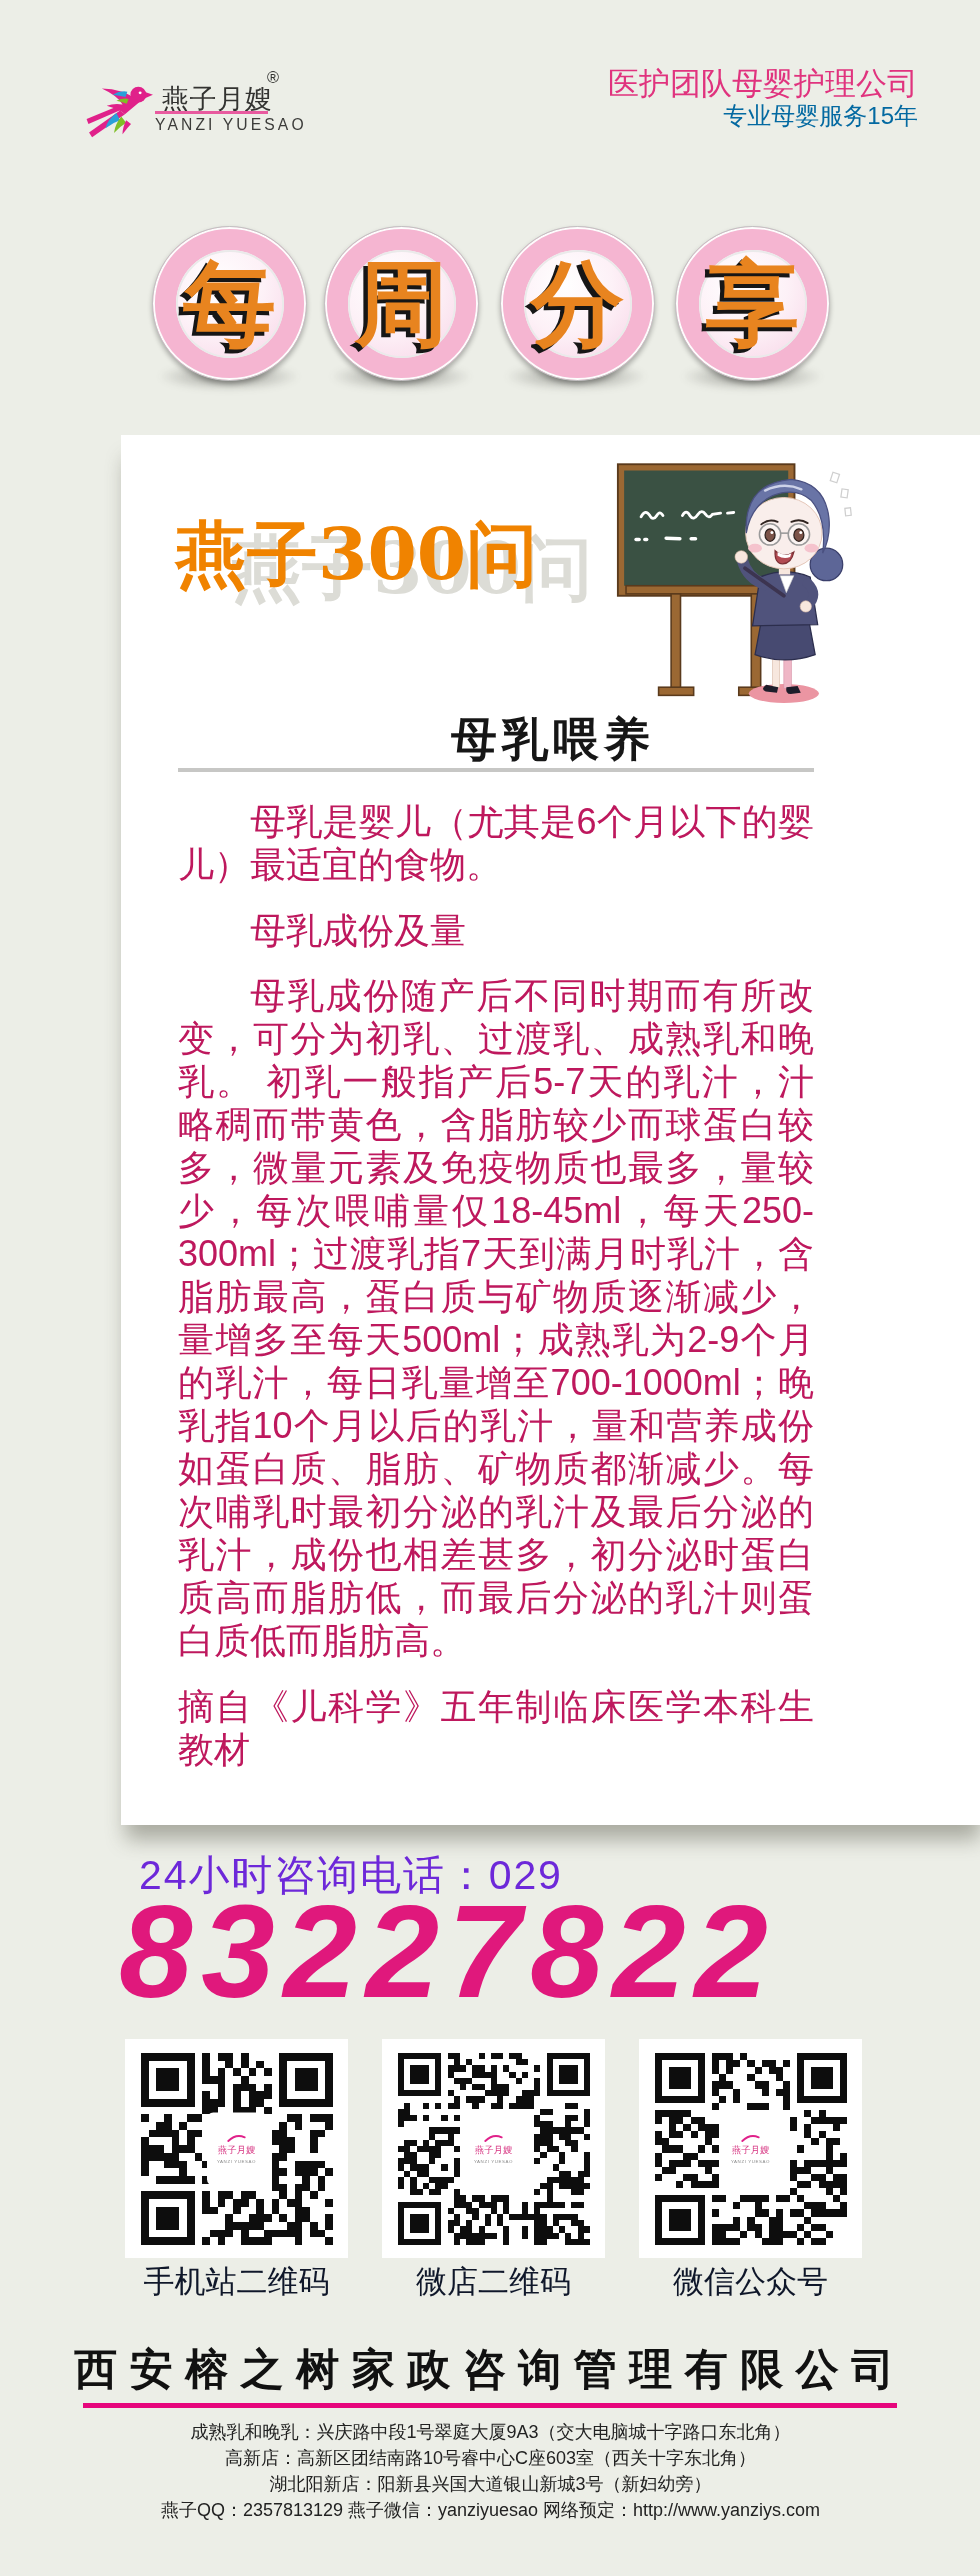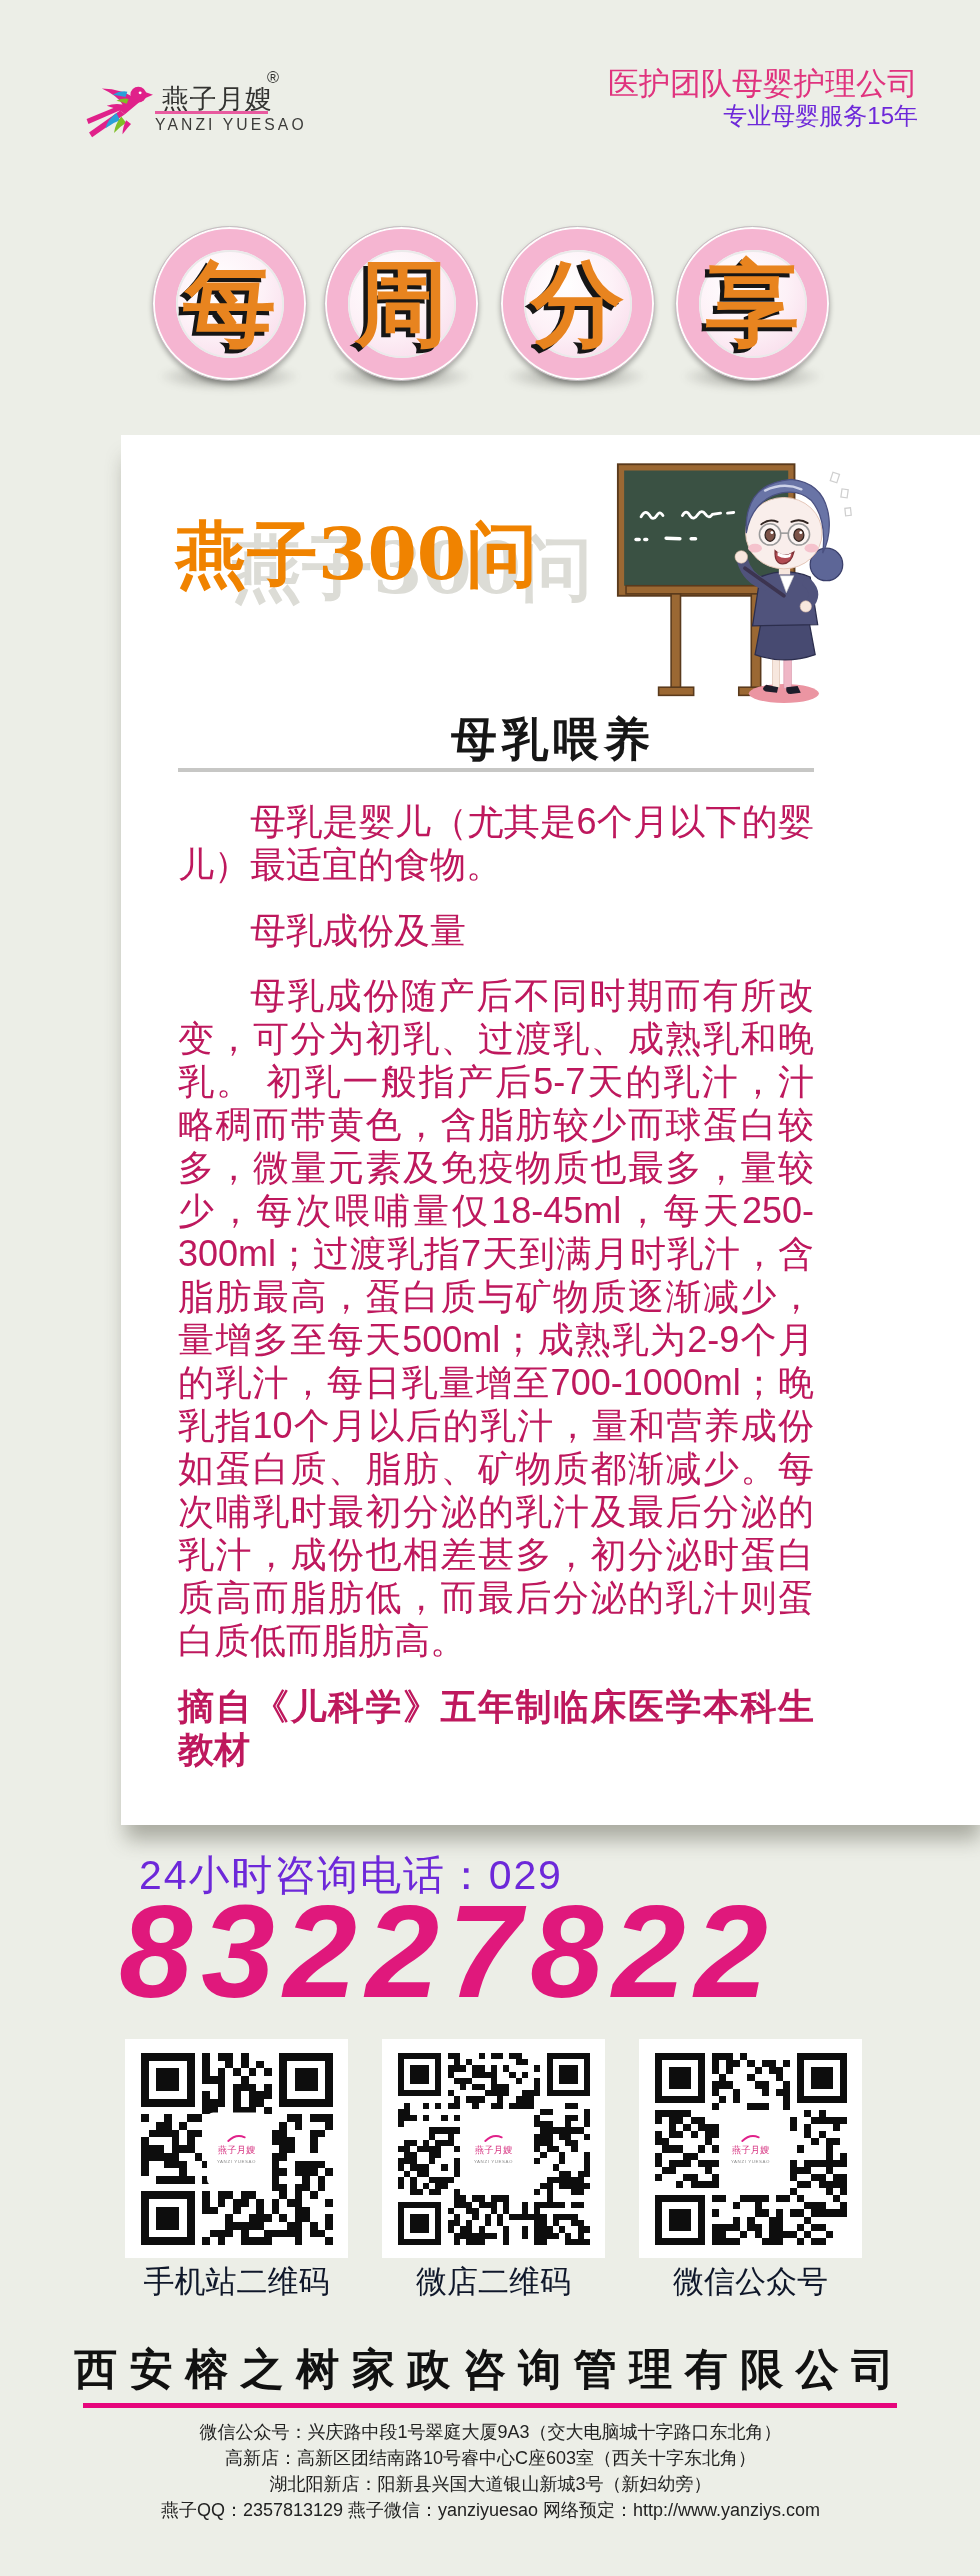--- a/index.html
+++ b/index.html
@@ -7,21 +7,21 @@
           font-family:"Liberation Sans","DejaVu Sans",sans-serif;color:#1c1c1c;}
   .abs{position:absolute;}
 
   
   #logo-bird{left:86px;top:76px;width:73px;height:69px;}
   #logo-cn{left:162px;top:81px;font-size:27px;letter-spacing:0.6px;color:#333331;white-space:nowrap;}
   #logo-reg{left:267px;top:68px;font-size:16.3px;color:#333331;}
   #logo-underline{left:155px;top:111px;width:113px;height:2.5px;background:#e85a9f;}
   #logo-en{left:155px;top:116px;font-size:15.7px;letter-spacing:3.1px;color:#3c3c3a;white-space:nowrap;}
   #tagline1{right:63px;top:63px;font-size:31px;color:#e0337e;white-space:nowrap;font-family:Liberation Serif, serif;}
-  #tagline2{right:63px;top:100px;font-size:24px;color:#6d28d9;white-space:nowrap;}
+  #tagline2{right:63px;top:100px;font-size:24px;color:#0369a1;white-space:nowrap;}
 
   
   .badge-ground{width:144px;height:29px;top:362px;border-radius:50%;
     background:radial-gradient(ellipse at center,rgba(45,45,40,.45),rgba(45,45,40,0) 70%);filter:blur(3.1px);}
   .g1{left:157px}.g2{left:329px}.g3{left:504px}.g4{left:680px}
   .badge{width:153px;height:153px;top:226px;border-radius:50%;background:#f5b5d1;
     border:1.3px solid #c2c2c2;box-shadow:inset 0 0 0 1.9px #fdfdfd,0 3.1px 5.6px rgba(0,0,0,.28);}
   .b1{left:152px}.b2{left:324px}.b3{left:500px}.b4{left:675px}
   .badge-inner{position:absolute;inset:22.5px;border-radius:50%;
     background:radial-gradient(circle at 38% 32%,#ffffff 0%,#fdf1f7 48%,#f7d4e6 100%);
@@ -34,21 +34,21 @@
     box-shadow:0 19px 19px -3.8px rgba(70,70,55,.4);}
   #card-title{left:55px;top:73px;font-size:71px;font-weight:bold;white-space:nowrap;
     font-family:"DejaVu Serif","Liberation Serif",serif;color:#f08300;text-shadow:55px 13.8px 0 #dcdcd6;}
   #card-heading{left:0;top:274px;width:100%;text-align:center;font-size:46px;letter-spacing:5px;
     font-weight:bold;color:#161616;}
   #card-divider{left:57px;top:333px;width:636px;height:3.8px;background:#c7c7c5;}
   #card-body{left:57px;top:365px;width:636px;font-size:36px;line-height:43px;text-align:justify;
     color:#be185d;overflow-wrap:anywhere;}
   #card-body p{margin:0 0 22.5px 0;}
   #card-body p.indent{text-indent:2em;}
-  #card-body p:last-child{margin-bottom:17px;font-weight:bold;}
+  #card-body p:last-child{margin-bottom:17px;}
   #card-illu{left:495px;top:24px;width:238px;height:246px;}
 
   
   #phone-label{left:139px;top:1848px;font-size:41px;letter-spacing:1.9px;color:#6d28d9;white-space:nowrap;}
   #phone-number{left:119px;top:1886px;font-size:132px;line-height:1;font-weight:bold;font-style:italic;
     letter-spacing:8.8px;color:#e0187c;white-space:nowrap;}
 
   
   .qr-tile{top:2039px;width:223px;height:219px;background:#ffffff;}
   .t1{left:125px}.t2{left:382px}.t3{left:639px}
@@ -256,20 +256,20 @@
       <span class="mini-latin">YANZI YUESAO</span>
     </div>
   </div>
   <div class="abs qr-label t1">手机站二维码</div>
   <div class="abs qr-label t2">微店二维码</div>
   <div class="abs qr-label t3">微信公众号</div>
 
   <div id="company" class="abs">西安榕之树家政咨询管理有限公司</div>
   <div id="company-line" class="abs"></div>
   <div id="footer" class="abs">
-    <div>微信公众号：兴庆路中段1号翠庭大厦9A3（交大电脑城十字路口东北角）</div>
+    <div>成熟乳和晚乳：兴庆路中段1号翠庭大厦9A3（交大电脑城十字路口东北角）</div>
     <div>高新店：高新区团结南路10号睿中心C座603室（西关十字东北角）</div>
     <div>湖北阳新店：阳新县兴国大道银山新城3号（新妇幼旁）</div>
     <div>燕子QQ：2357813129  燕子微信：yanziyuesao 网络预定：http://www.yanziys.com</div>
   </div>
 
 </div>
 
 
 </body></html>

